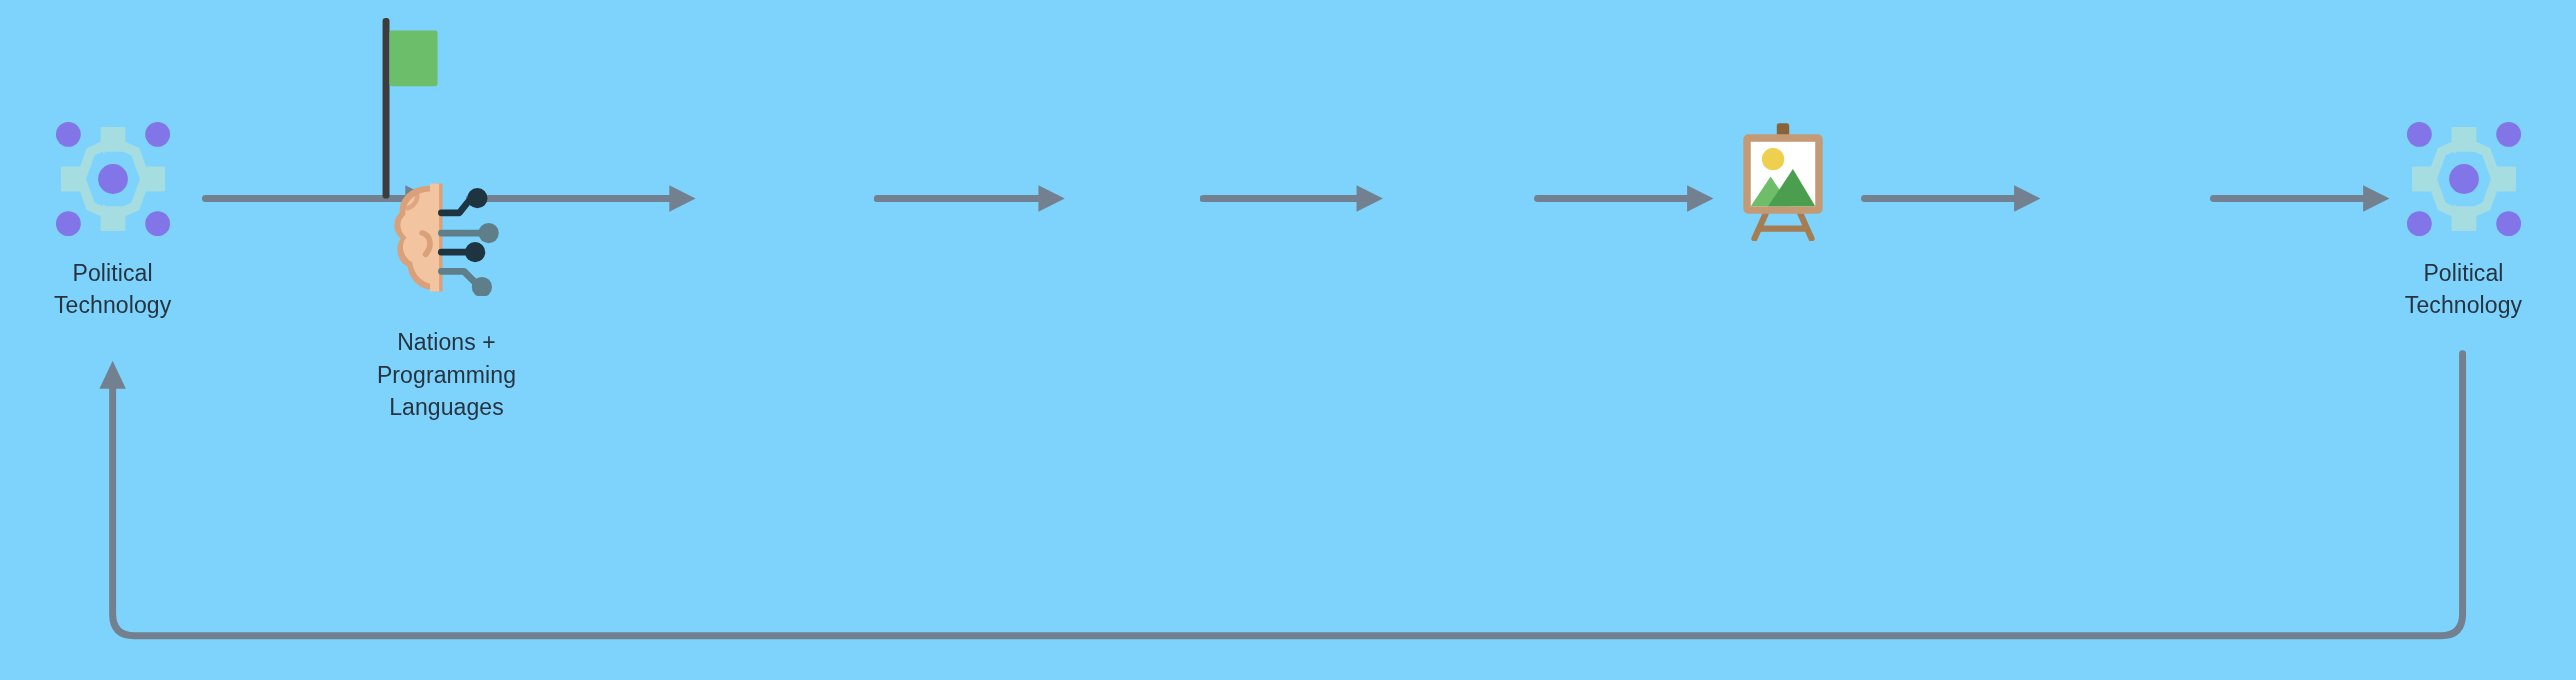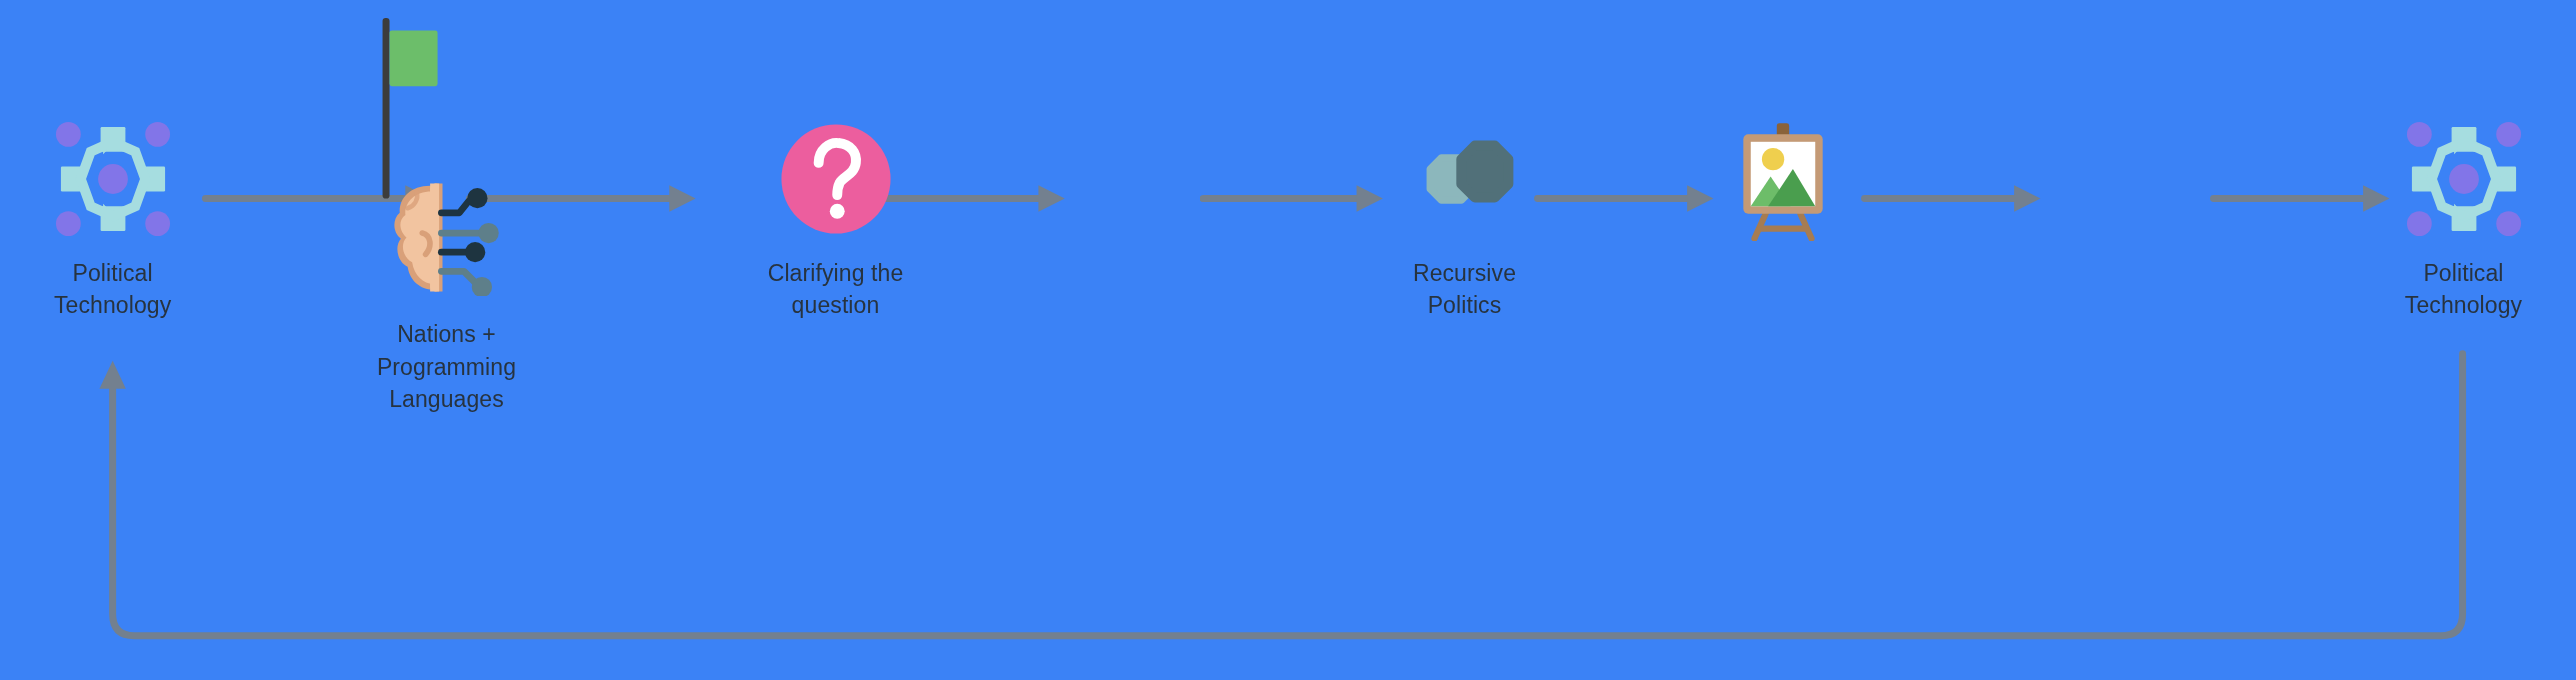--- a/index.html
+++ b/index.html
@@ -7,21 +7,21 @@
     padding: 0;
     background: #eff2f5;
   }
   body {
     font-family: "Liberation Sans", sans-serif;
   }
   #canvas {
     position: relative;
     width: 2576px;
     height: 681px;
-    background: #3b82f6;
+    background: #7dd3fc;
     overflow: hidden;
   }
   .node {
     position: absolute;
     display: flex;
     flex-direction: column;
     align-items: center;
     width: 233px;
   }
   .icon-box {
@@ -139,53 +139,32 @@
         <path d="M50 30 L66 30 L74 20" fill="none" stroke="#1e3440" stroke-width="6" stroke-linecap="round" stroke-linejoin="round"></path>
         <circle cx="82" cy="17" r="9" fill="#1e3440"></circle>
         <path d="M50 48 L86 48" fill="none" stroke="#5e7f8a" stroke-width="6" stroke-linecap="round"></path>
         <circle cx="92" cy="48" r="9" fill="#5e7f8a"></circle>
         <path d="M50 65 L74 65" fill="none" stroke="#1e3440" stroke-width="6" stroke-linecap="round"></path>
         <circle cx="80" cy="65" r="9" fill="#1e3440"></circle>
         <path d="M50 82 L70 82 L80 92" fill="none" stroke="#5e7f8a" stroke-width="6" stroke-linecap="round" stroke-linejoin="round"></path>
         <circle cx="86" cy="96" r="9" fill="#5e7f8a"></circle>
       </svg>
     </div>
-    <div class="node-label" style="margin-top:22px;">Nations +
+    <div class="node-label" style="margin-top:30px;">Nations +
 Programming
 Languages</div>
   </div>
 
   <svg class="flag-wrap" style="left:381px; top:15.5px; width:62px; height:183px;" viewBox="0 0 80 235">
     <rect x="2" y="2" width="9" height="233" rx="4" fill="#3c3c3c"></rect>
     <rect x="11" y="18" width="62" height="72" rx="3" fill="#6cbe6a"></rect>
   </svg>
 
-  <div class="node" style="left:252px; top:109px; left:719px;">
-    <div class="icon-box">
-      <svg width="124" height="124" viewBox="0 0 100 100">
-        <circle cx="50" cy="50" r="44" fill="#ec5e9e"></circle>
-        <path d="M36 37 C36 26 45 20 52 21 C62 22 67 29 66 37 C65 46 56 48 53 53 C51 57 51 60 51 63" fill="none" stroke="#ffffff" stroke-width="8" stroke-linecap="round"></path>
-        <circle cx="51" cy="76" r="6" fill="#ffffff"></circle>
-      </svg>
-    </div>
-    <div class="node-label">Clarifying the
-question</div>
-  </div>
-
-
-  <div class="node" style="left:1348px; top:109px;">
-    <div class="icon-box">
-      <svg width="124" height="124" viewBox="0 0 100 100">
-        <polygon points="22,42 31,33 47,33 56,42 56,58 47,67 31,67 22,58" fill="#8cb7bc" stroke="#8cb7bc" stroke-width="6" stroke-linejoin="round"></polygon>
-        <polygon points="47,34 58,23 74,23 85,34 85,54 74,65 58,65 47,54" fill="#517079" stroke="#517079" stroke-width="8" stroke-linejoin="round"></polygon>
-      </svg>
-    </div>
-    <div class="node-label">Recursive
-Politics</div>
-  </div>
+
+
 
   <div class="node" style="left:1507px; top:109px; left:1666px;">
     <div class="icon-box">
       <svg width="124" height="124" viewBox="0 0 100 100">
 
         <path d="M36 78 L27 98" stroke="#a67c52" stroke-width="5" stroke-linecap="round" fill="none"></path>
         <path d="M64 78 L73 98" stroke="#a67c52" stroke-width="5" stroke-linecap="round" fill="none"></path>
         <path d="M32 90 L68 90" stroke="#a67c52" stroke-width="5" stroke-linecap="round" fill="none"></path>
 
         <rect x="45" y="5" width="10" height="12" rx="2" fill="#8a6239"></rect>

